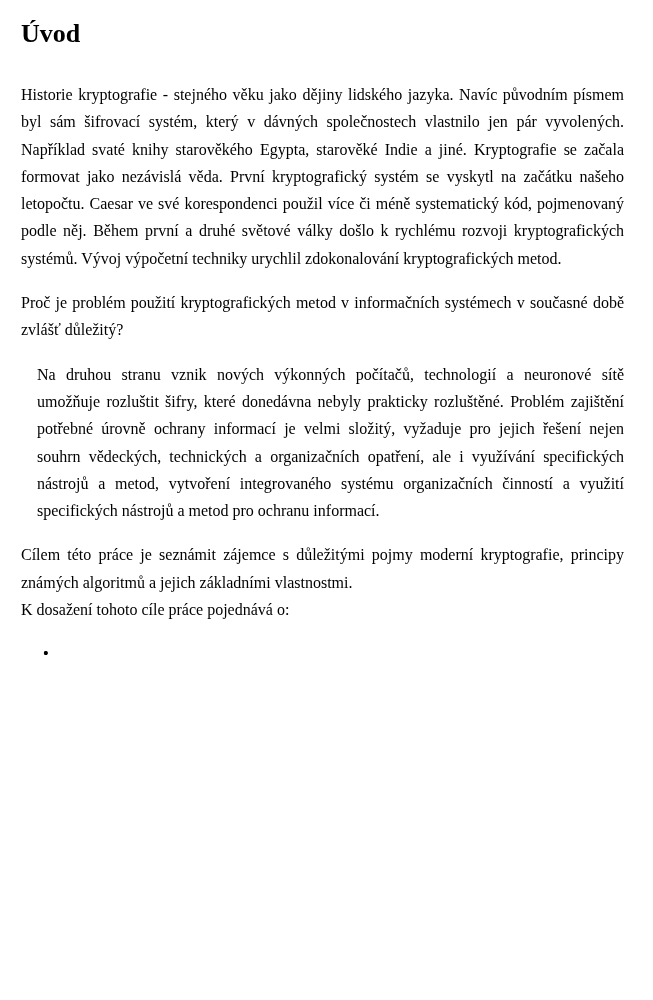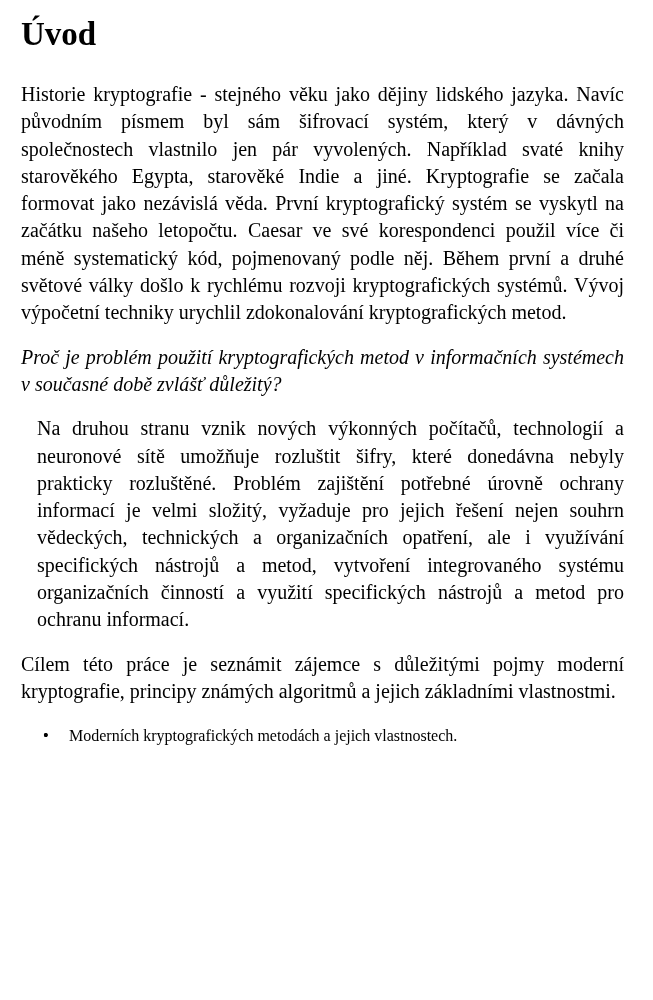--- a/index.html
+++ b/index.html
@@ -19,39 +19,39 @@
       position: absolute;
       left: 21px;
       top: 0;
       width: 603px;
     }
     h1 {
       position: absolute;
       top: 14px;
       left: 0;
       margin: 0;
-      font-size: 33px;
+      font-size: 26px;
       font-weight: bold;
       line-height: 40px;
     }
     .content {
       position: absolute;
       top: 81px;
       left: 0;
       width: 603px;
     }
     p {
       margin: 0;
-      font-size: 20px;
+      font-size: 16px;
       line-height: 27.3px;
       text-align: justify;
       text-align-last: left;
     }
     .p1 { margin-bottom: 17px; }
-    .p2 { margin-bottom: 17px; font-style: italic; }
+    .p2 { margin-bottom: 17px; }
     .p3 { margin-bottom: 17px; margin-left: 16px; }
     .p4 { }
     .p5 { margin-bottom: 17px; }
     ul {
       list-style: none;
       margin: 0;
       padding: 0;
     }
     li {
       position: relative;
@@ -70,24 +70,24 @@
 <body>
 
 <div class="page">
   <h1>Úvod</h1>
 
   <div class="content">
     <p class="p1">Historie kryptografie - stejného věku jako dějiny lidského jazyka. Navíc původním písmem byl sám šifrovací systém, který v dávných společnostech vlastnilo jen pár vyvolených. Například svaté knihy starověkého Egypta, starověké Indie a jiné. Kryptografie se začala formovat jako nezávislá věda. První kryptografický systém se vyskytl na začátku našeho letopočtu. Caesar ve své korespondenci použil více či méně systematický kód, pojmenovaný podle něj. Během první a druhé světové války došlo k rychlému rozvoji kryptografických systémů. Vývoj výpočetní techniky urychlil zdokonalování kryptografických metod.</p>
     <p class="p2">Proč je problém použití kryptografických metod v informačních systémech v současné době zvlášť důležitý?</p>
     <p class="p3">Na druhou stranu vznik nových výkonných počítačů, technologií a neuronové sítě umožňuje rozluštit šifry, které donedávna nebyly prakticky rozluštěné. Problém zajištění potřebné úrovně ochrany informací je velmi složitý, vyžaduje pro jejich řešení nejen souhrn vědeckých, technických a organizačních opatření, ale i využívání specifických nástrojů a metod, vytvoření integrovaného systému organizačních činností a využití specifických nástrojů a metod pro ochranu informací.</p>
     <p class="p4">Cílem této práce je seznámit zájemce s důležitými pojmy moderní kryptografie, principy známých algoritmů a jejich základními vlastnostmi.</p>
+    <p class="p5">K dosažení tohoto cíle práce pojednává o:</p>
 
     <ul>
       <li>
         <span class="bullet">•</span>
       </li>
       <li>
         <span class="bullet">•</span>
-        <span>Moderních kryptografických metodách a jejich vlastnostech.</span>
       </li>
     </ul>
   </div>
 </div>
 
 </body></html>

